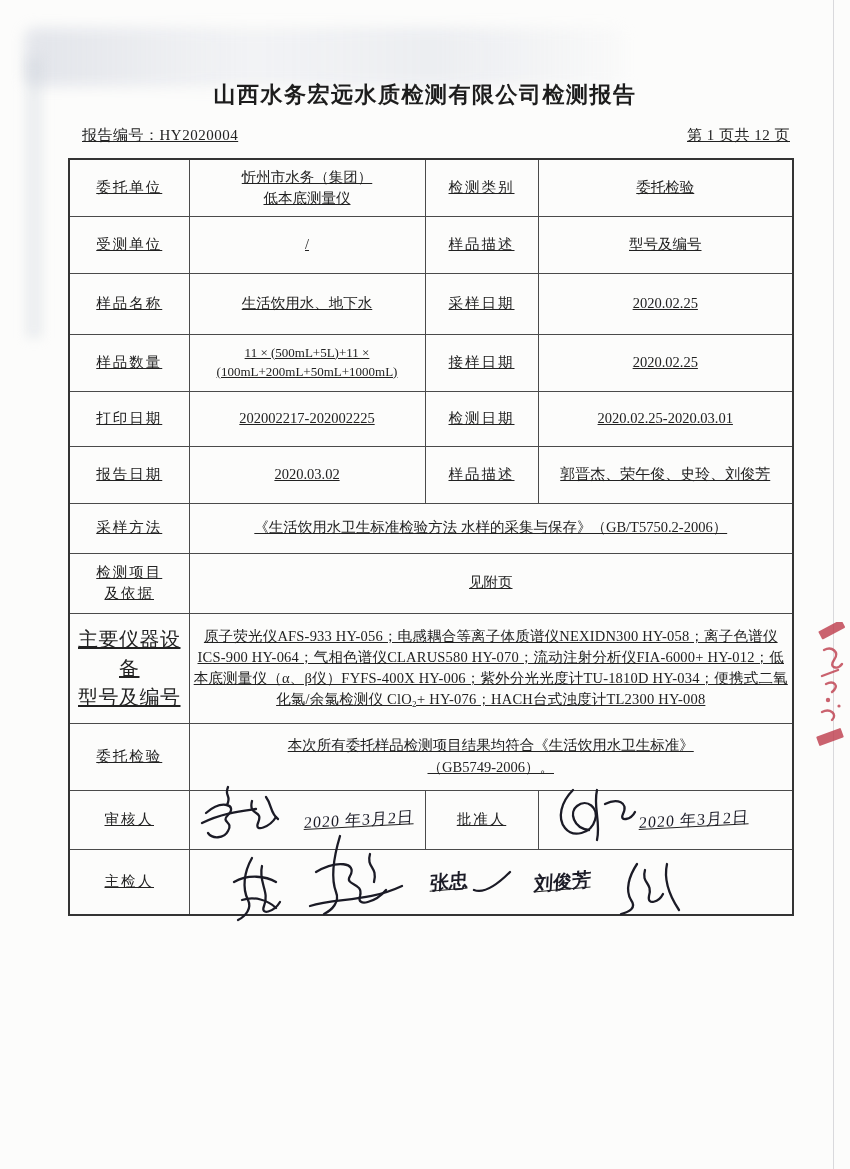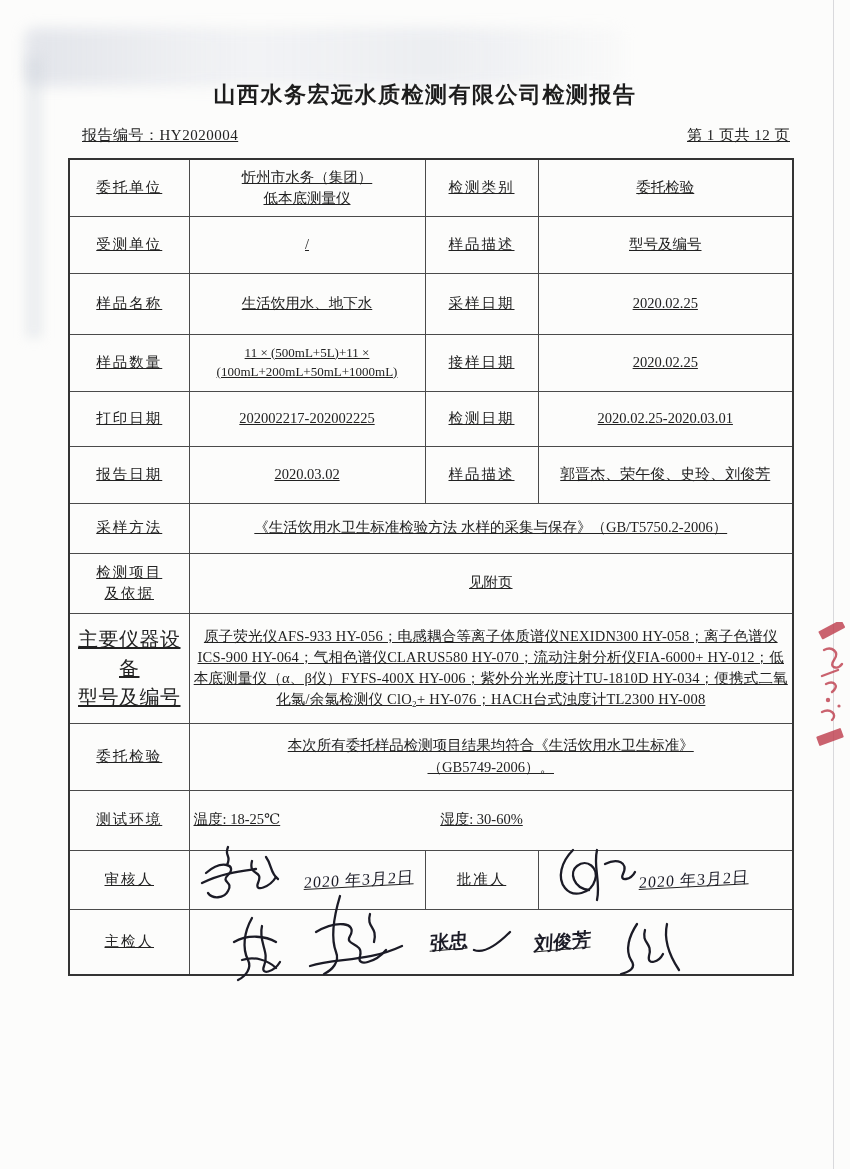--- a/index.html
+++ b/index.html
@@ -165,29 +165,20 @@
     <tr class="r9">
       <td class="lbl pre" style="font-size:20px;letter-spacing:.5px">主要仪器设备
 型号及编号</td>
       <td colspan="5" class="instruments">原子荧光仪AFS-933  HY-056；电感耦合等离子体质谱仪NEXIDN300  HY-058；离子色谱仪ICS-900  HY-064；气相色谱仪CLARUS580  HY-070；流动注射分析仪FIA-6000+  HY-012；低本底测量仪（α、β仪）FYFS-400X  HY-006；紫外分光光度计TU-1810D  HY-034；便携式二氧化氯/余氯检测仪 ClO₂+  HY-076；HACH台式浊度计TL2300  HY-008</td>
     </tr>
     <tr class="r10">
       <td class="lbl">委托检验</td>
       <td colspan="5" class="conclusion pre">本次所有委托样品检测项目结果均符合《生活饮用水卫生标准》
 （GB5749-2006）。</td>
     </tr>
-    <tr class="r11">
-      <td class="lbl">测试环境</td>
-      <td colspan="5" class="environment">
-        <div class="env-wrap">
-          <span>温度: 18-25℃</span>
-          <span>湿度: 30-60%</span>
-        </div>
-      </td>
-    </tr>
     <tr class="r12">
       <td class="lbl">审核人</td>
       <td colspan="2" class="sig-cell">
         <div class="sig-row" style="padding-left:4px">
           <svg class="sig" width="106" height="66" viewBox="0 0 106 66" style="margin-top:-12px">
             <path d="M30,6 C26,16 34,14 29,24"></path>
             <path d="M8,32 C24,18 40,24 30,34 C22,42 36,40 30,50 C26,58 14,58 10,52"></path>
             <path d="M4,42 C24,32 44,30 58,28"></path>
             <path d="M54,20 C50,36 66,28 60,42 C56,52 72,46 78,36"></path>
             <path d="M68,16 C74,24 72,32 80,38"></path>

